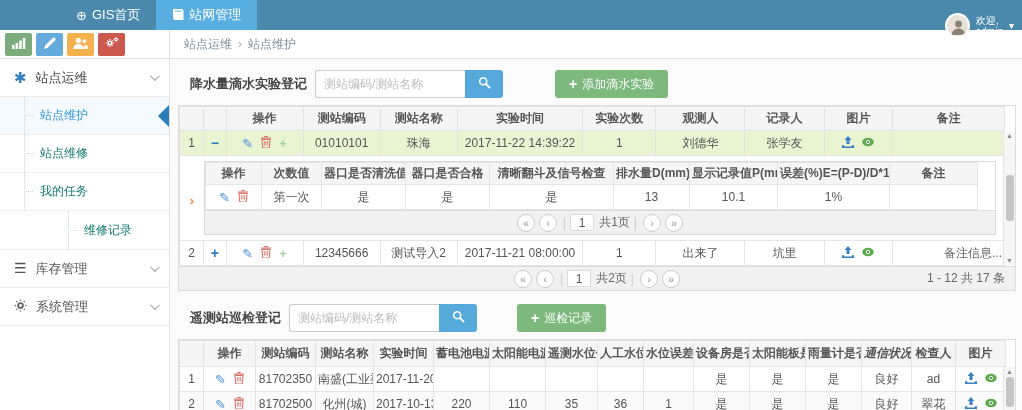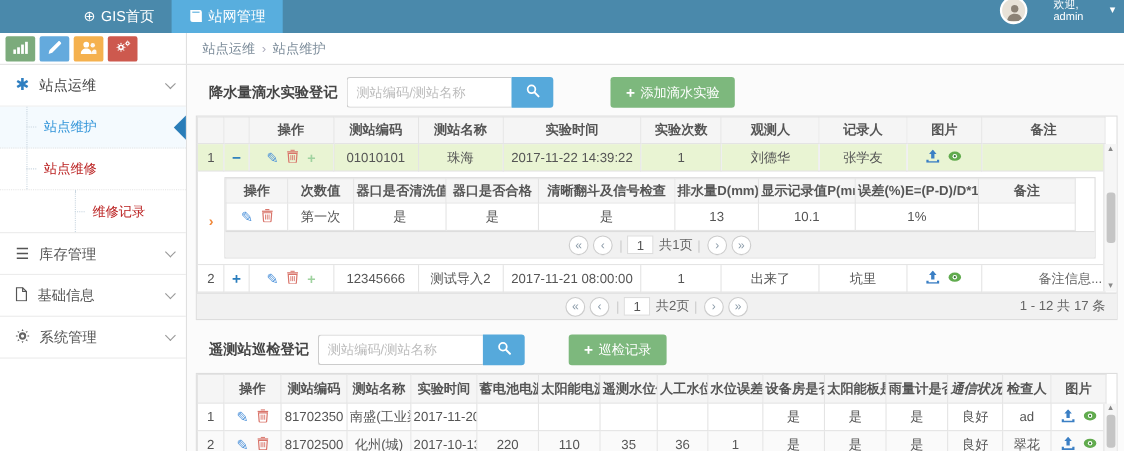--- a/index.html
+++ b/index.html
@@ -5,41 +5,41 @@
   * { margin:0; padding:0; box-sizing:border-box; }
   html,body { width:1022px; height:410px; overflow:hidden;
     font-family:"Liberation Sans","DejaVu Sans",sans-serif; font-size:12px; color:#555; background:#fbfbfb; }
 
   
   .topbar { height:30px; background:#4a89ab; display:flex; align-items:stretch; color:#fff; position:relative; }
   .brand { font-size:15px; font-weight:bold; line-height:30px; padding-left:12px; letter-spacing:1px; white-space:nowrap; }
   .topnav { display:flex; margin-left:60px; }
   .topnav .nav-item { display:flex; align-items:center; gap:5px; padding:0 16px; font-size:13px; cursor:pointer; }
   .topnav .nav-item.active { background:#58aede; }
-  .userbox { position:absolute; right:8px; top:0; height:19px; display:flex; align-items:center; gap:24px; }
+  .userbox { position:absolute; right:8px; top:16px; height:19px; display:flex; align-items:center; gap:6px; }
   .avatar { width:25px; height:25px; border-radius:50%; background:#e8e2d8; border:2px solid #fff; position:relative; overflow:hidden; }
   .avatar svg { position:absolute; left:3px; top:3px; }
   .welcome { font-size:10px; line-height:11px; }
   .caret { font-size:10px; color:#fff; }
 
   
   .toolbar { height:29px; background:#fff; border-bottom:1px solid #e0e0e0; display:flex; }
   .toolbar-left { width:170px; border-right:1px solid #e0e0e0; display:flex; align-items:center; padding-left:5px; gap:4px; }
   .tool-btn { width:27px; height:23px; border-radius:2px; display:flex; align-items:center; justify-content:center; cursor:pointer; }
   .crumbs { display:flex; align-items:center; gap:6px; padding-left:14px; color:#7b8b99; font-size:12px; }
   .crumb-sep { color:#aab; }
 
   
   .layout { display:flex; height:351px; }
   .sidebar { width:170px; background:#fff; border-right:1px solid #e0e0e0; flex:none; }
   .side-item { height:38px; display:flex; align-items:center; gap:9px; padding-left:14px; border-bottom:1px solid #ececec; color:#555; font-size:13px; cursor:pointer; position:relative; }
   .side-item .chev { position:absolute; right:12px; width:7px; height:7px; border-right:1px solid #999; border-bottom:1px solid #999; transform:rotate(45deg) translateY(-2px); }
   .side-item.active-parent { color:#555; }
   .side-sub { border-bottom:1px solid #ececec; }
-  .sub-item { height:38px; display:flex; align-items:center; padding-left:40px; color:#b91c1c; font-size:12px; cursor:pointer; position:relative; border-bottom:1px dotted #e4e4e4; }
+  .sub-item { height:38px; display:flex; align-items:center; padding-left:40px; color:#0f766e; font-size:12px; cursor:pointer; position:relative; border-bottom:1px dotted #e4e4e4; }
   .sub-item:last-child { border-bottom:none;margin-left:44px; }
   .sub-item::before { content:""; position:absolute; left:24px; top:0; bottom:0; border-left:1px dotted #c9d6e0; }
   .sub-item::after { content:""; position:absolute; left:24px; width:9px; border-top:1px dotted #c9d6e0; }
   .sub-item.active { color:#2f93d8; background:#f4fafe; }
   .sub-item.active .edge-arrow { position:absolute; right:0; top:8px; width:0; height:0; border-top:11px solid transparent; border-bottom:11px solid transparent; border-right:11px solid #2a7db8; }
 
   .main { flex:1; padding:6px 6px 0 8px; overflow:hidden; }
 
   
   .panel-head { display:flex; align-items:center; height:34px; margin:2px 0 4px; }
@@ -170,34 +170,29 @@
       </div>
       <div class="side-sub">
         <div class="sub-item active">
           <span>站点维护</span>
           <span class="edge-arrow"></span>
         </div>
         <div class="sub-item">
           <span>站点维修</span>
         </div>
         <div class="sub-item">
+          <span>我的任务</span>
+        </div>
+        <div class="sub-item">
           <span>维修记录</span>
         </div>
       </div>
       <div class="side-item">
         <span><span style="color:#555;font-size:14px;line-height:1">☰</span></span>
         <span>库存管理</span>
-        <span class="chev"></span>
-      </div>
-      <div class="side-item">
-        <span><svg width="11" height="13" viewBox="0 0 11 13">
-            <path d="M1 .6h5.6L10 4v8.4H1z" fill="none" stroke="#555" stroke-width="1.1"></path>
-            <path d="M6.6.6V4H10" fill="none" stroke="#555" stroke-width="1.1"></path>
-          </svg></span>
-        <span>基础信息</span>
         <span class="chev"></span>
       </div>
       <div class="side-item">
         <span><svg width="13" height="13" viewBox="0 0 14 14">
             <g fill="#666">
               <path d="M7 0l1 2H6zM7 14l1-2H6zM0 7l2-1v2zM14 7l-2-1v2zM2 2l2.1.7L2.7 4.1zM12 12l-2.1-.7 1.4-1.4zM12 2l-.7 2.1-1.4-1.4zM2 12l.7-2.1 1.4 1.4z"></path>
               <circle cx="7" cy="7" r="3.6"></circle>
             </g>
             <circle cx="7" cy="7" r="1.6" fill="#fff"></circle>
           </svg></span>

